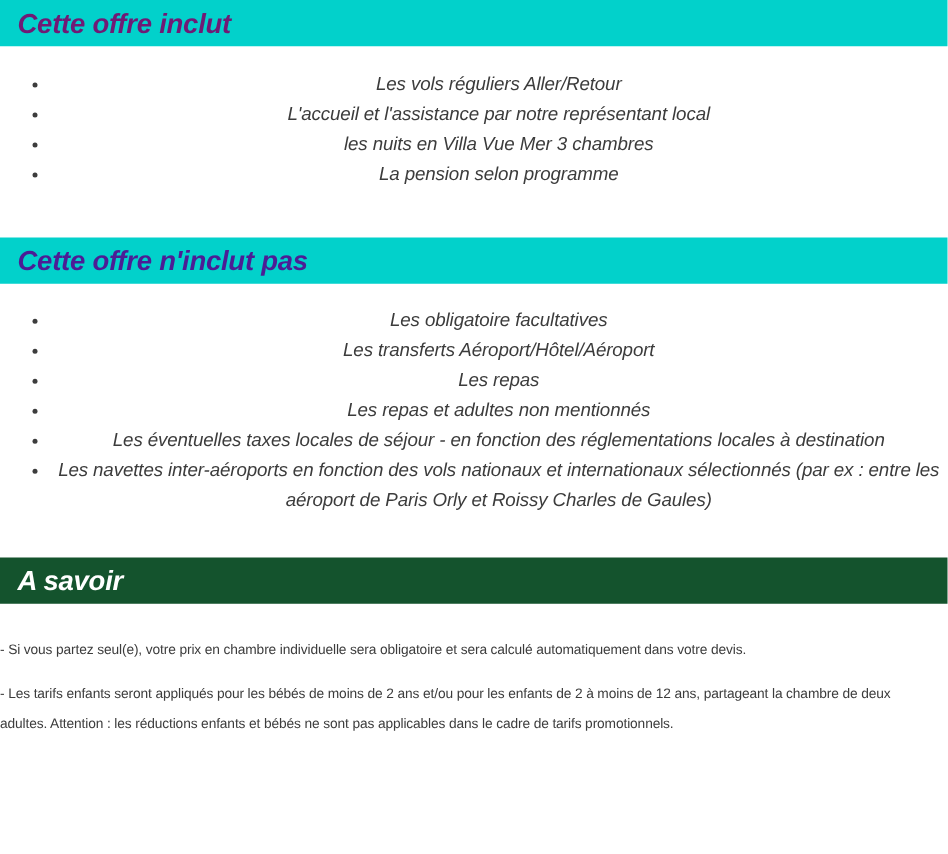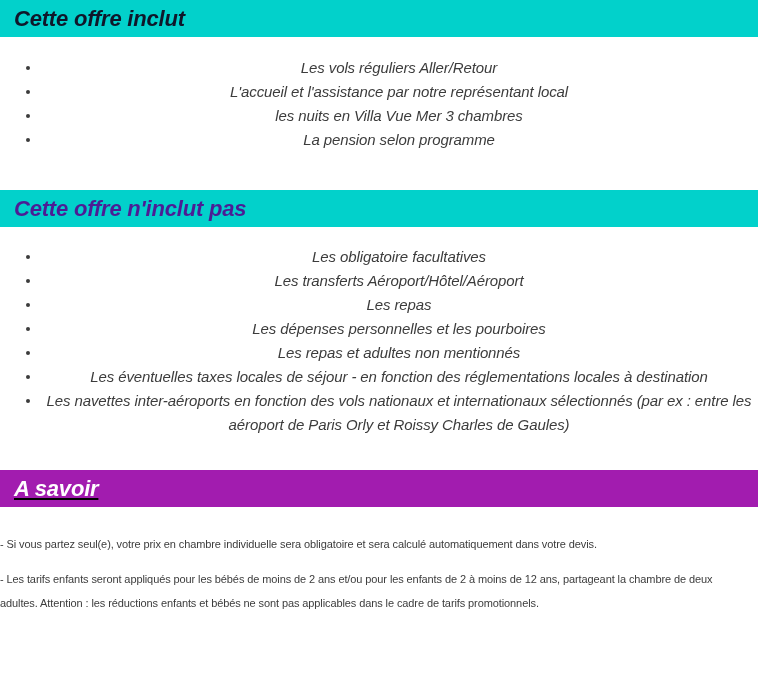--- a/index.html
+++ b/index.html
@@ -87,21 +87,21 @@
   .section-2-body { padding-top: 18px; }
   .section-2-gap  { height: 33px; }
   .section-3-body { padding-top: 14px; }
 </style>
 </head>
 <body>
 
 <div class="page">
 
   <div class="banner" style="background: rgb(2, 209, 203);">
-    <span class="banner-title" style="color: #0f172a;">Cette offre inclut</span>
+    <span class="banner-title" style="color: #701a75;">Cette offre inclut</span>
   </div>
 
   <div class="section-1-body">
     <ul class="bullet-list">
       <li class="bullet-item">Les vols réguliers Aller/Retour</li>
       <li class="bullet-item">L'accueil et l'assistance par notre représentant local</li>
       <li class="bullet-item">les nuits en Villa Vue Mer 3 chambres</li>
       <li class="bullet-item">La pension selon programme</li>
     </ul>
   </div>
@@ -110,30 +110,29 @@
 
   <div class="banner" style="background: rgb(2, 209, 203);">
     <span class="banner-title" style="color: #4c1d95;">Cette offre n'inclut pas</span>
   </div>
 
   <div class="section-2-body">
     <ul class="bullet-list">
       <li class="bullet-item">Les obligatoire facultatives</li>
       <li class="bullet-item">Les transferts Aéroport/Hôtel/Aéroport</li>
       <li class="bullet-item">Les repas</li>
-      <li class="bullet-item">Les dépenses personnelles et les pourboires</li>
       <li class="bullet-item">Les repas et adultes non mentionnés</li>
       <li class="bullet-item">Les éventuelles taxes locales de séjour - en fonction des réglementations locales à destination</li>
       <li class="bullet-item">Les navettes inter-aéroports en fonction des vols nationaux et internationaux sélectionnés (par ex : entre les aéroport de Paris Orly et Roissy Charles de Gaules)</li>
     </ul>
   </div>
 
   <div class="section-2-gap"></div>
 
-  <div class="banner" style="background: #a21caf; text-decoration: underline;">
+  <div class="banner" style="background: #14532d;">
     <span class="banner-title" style="color: rgb(255, 255, 255);">A savoir</span>
   </div>
 
   <div class="section-3-body">
     <div class="note-list">
       <p class="note-item">- Si vous partez seul(e), votre prix en chambre individuelle sera obligatoire et sera calculé automatiquement dans votre devis.</p>
       <p class="note-item">- Les tarifs enfants seront appliqués pour les bébés de moins de 2 ans et/ou pour les enfants de 2 à moins de 12 ans, partageant la chambre de deux adultes. Attention : les réductions enfants et bébés ne sont pas applicables dans le cadre de tarifs promotionnels.</p>
     </div>
   </div>
 

